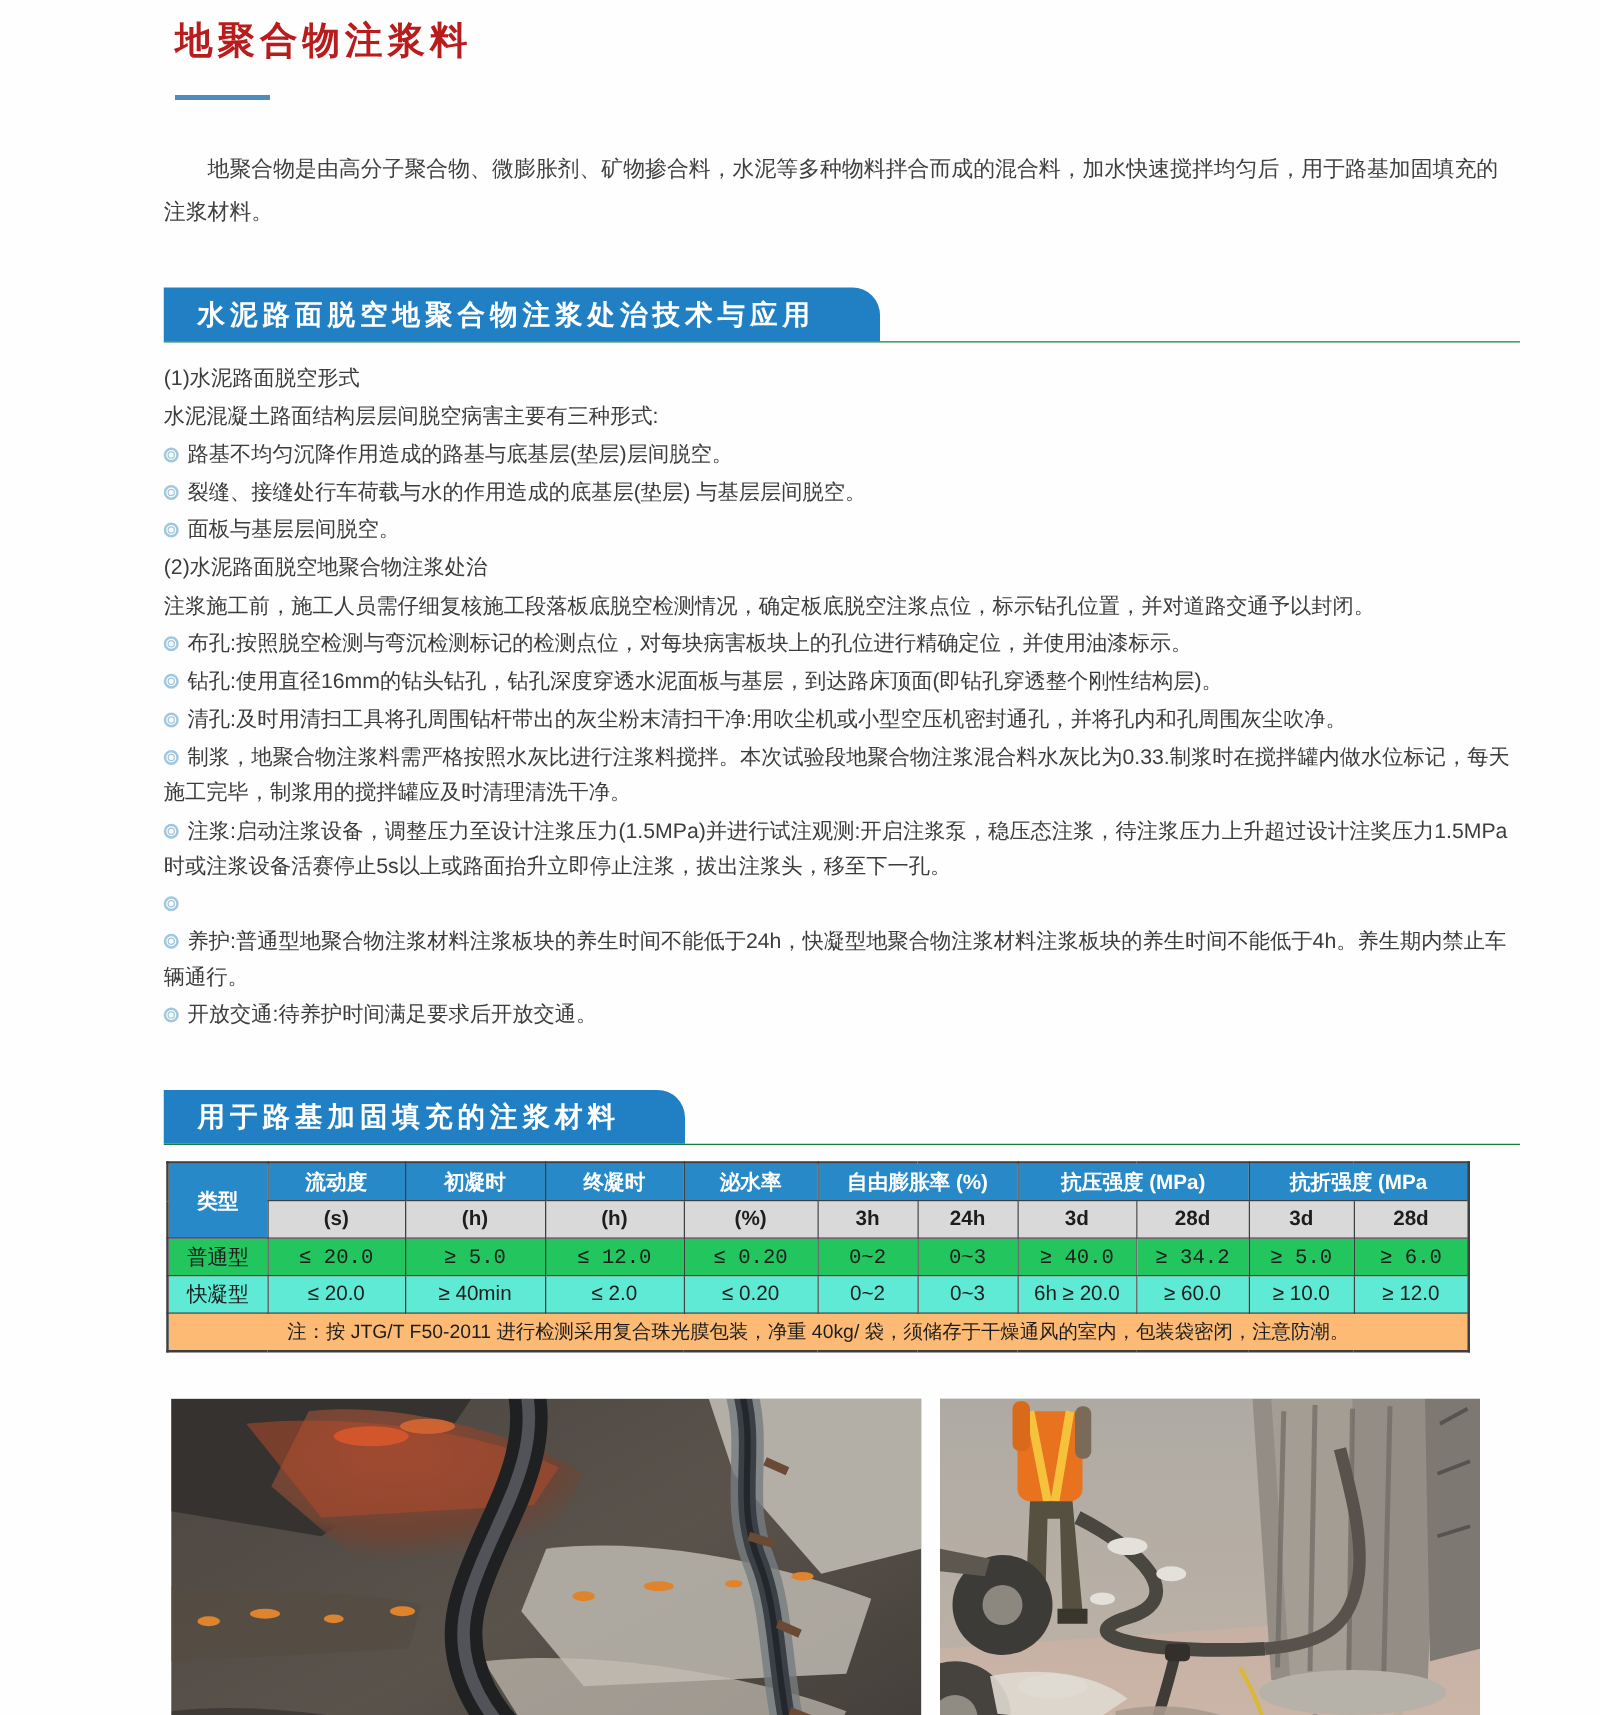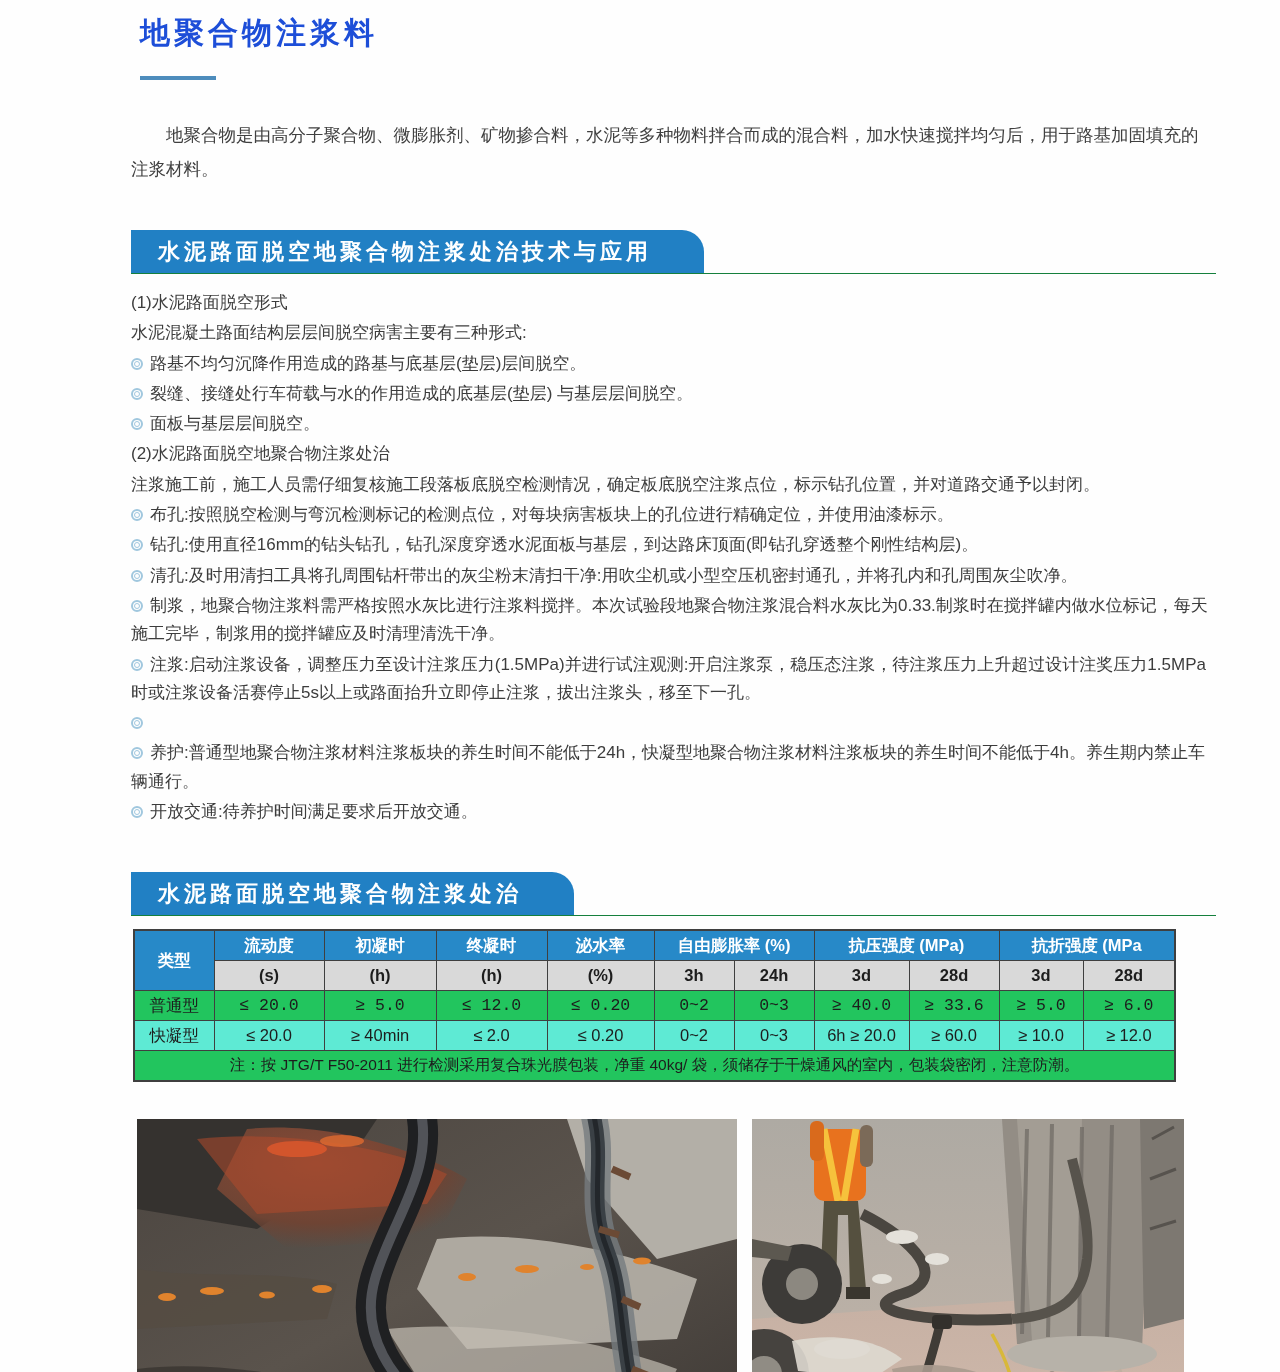--- a/index.html
+++ b/index.html
@@ -5,21 +5,21 @@
   html,body{margin:0;padding:0;}
   body{
     width:1280px;height:1372px;background:#fefefe;position:relative;
     font-family:"Liberation Sans","DejaVu Sans",sans-serif;
     color:#3f3f3f;-webkit-font-smoothing:antialiased;
   }
   .page{padding:10px 64px 0 131px;width:1085px;}
 
   
   .doc-title{
-    margin:4px 0 0 9px;font-size:30px;font-weight:bold;color:#1d4ed8;
+    margin:4px 0 0 9px;font-size:30px;font-weight:bold;color:#b91c1c;
     letter-spacing:4px;line-height:38px;
   }
   .title-dash{width:76px;height:4px;background:#4d8cbc;margin:24px 0 0 9px;}
 
   
   .intro{
     margin:38px 0 0 0;font-size:17.5px;line-height:34px;color:#404040;
     text-indent:2em;width:1080px;
   }
 
@@ -54,21 +54,21 @@
   table.spec th, table.spec td{border:1px solid #3f3f3f;padding-left:19px;}
   table.spec{border:2px solid #3f3f3f;}
   table.spec th, table.spec td{
     text-align:center;vertical-align:middle;padding:0;
     height:29px;overflow:hidden;white-space:nowrap;
   }
   .cell-blue{background:#2789c8;color:#ffffff;font-weight:bold;font-size:16.5px;}
   .cell-gray{background:#d9d9d9;}
   .row-normal td{background:#22c55e;font-family:Liberation Mono, monospace;}
   .row-rapid  td{background:#5eead4;}
-  .note-row td{background:#22c55e;font-size:15.5px;height:31px;color:#1d1d1d;}
+  .note-row td{background:#fdba74;font-size:15.5px;height:31px;color:#1d1d1d;}
 
   
   .photo-strip{margin:37px 0 0 6px;display:flex;gap:15px;}
   .photo{overflow:hidden;background:#8a857f;}
   .photo svg{display:block;}
 </style>
 </head>
 <body>
 
 <div class="page">
@@ -94,21 +94,21 @@
     <p class="para"><span class="ring"></span><span>钻孔:使用直径16mm的钻头钻孔，钻孔深度穿透水泥面板与基层，到达路床顶面(即钻孔穿透整个刚性结构层)。</span></p>
     <p class="para"><span class="ring"></span><span>清孔:及时用清扫工具将孔周围钻杆带出的灰尘粉末清扫干净:用吹尘机或小型空压机密封通孔，并将孔内和孔周围灰尘吹净。</span></p>
     <p class="para"><span class="ring"></span><span>制浆，地聚合物注浆料需严格按照水灰比进行注浆料搅拌。本次试验段地聚合物注浆混合料水灰比为0.33.制浆时在搅拌罐内做水位标记，每天施工完毕，制浆用的搅拌罐应及时清理清洗干净。</span></p>
     <p class="para"><span class="ring"></span><span>注浆:启动注浆设备，调整压力至设计注浆压力(1.5MPa)并进行试注观测:开启注浆泵，稳压态注浆，待注浆压力上升超过设计注奖压力1.5MPa时或注浆设备活赛停止5s以上或路面抬升立即停止注浆，拔出注浆头，移至下一孔。</span></p>
     <p class="para"><span class="ring"></span></p>
     <p class="para"><span class="ring"></span><span>养护:普通型地聚合物注浆材料注浆板块的养生时间不能低于24h，快凝型地聚合物注浆材料注浆板块的养生时间不能低于4h。养生期内禁止车辆通行。</span></p>
     <p class="para"><span class="ring"></span><span>开放交通:待养护时间满足要求后开放交通。</span></p>
   </div>
 
   <div class="banner-row" style="margin-top:46px;">
-    <span class="banner">水泥路面脱空地聚合物注浆处治</span>
+    <span class="banner">用于路基加固填充的注浆材料</span>
   </div>
 
   <table class="spec">
     <colgroup>
       <col style="width:80px">
         <col style="width:110px">
         <col style="width:112px">
       <col style="width:111px">
         <col style="width:107px">
         <col style="width:80px">
@@ -145,21 +145,21 @@
     <tbody>
       <tr class="row-normal">
         <td>普通型</td>
         <td>≤ 20.0</td>
         <td>≥ 5.0</td>
         <td>≤ 12.0</td>
         <td>≤ 0.20</td>
         <td>0~2</td>
         <td>0~3</td>
         <td>≥ 40.0</td>
-        <td>≥ 33.6</td>
+        <td>≥ 34.2</td>
         <td>≥ 5.0</td>
         <td>≥ 6.0</td>
       </tr>
       <tr class="row-rapid">
         <td>快凝型</td>
         <td>≤ 20.0</td>
         <td>≥ 40min</td>
         <td>≤ 2.0</td>
         <td>≤ 0.20</td>
         <td>0~2</td>

